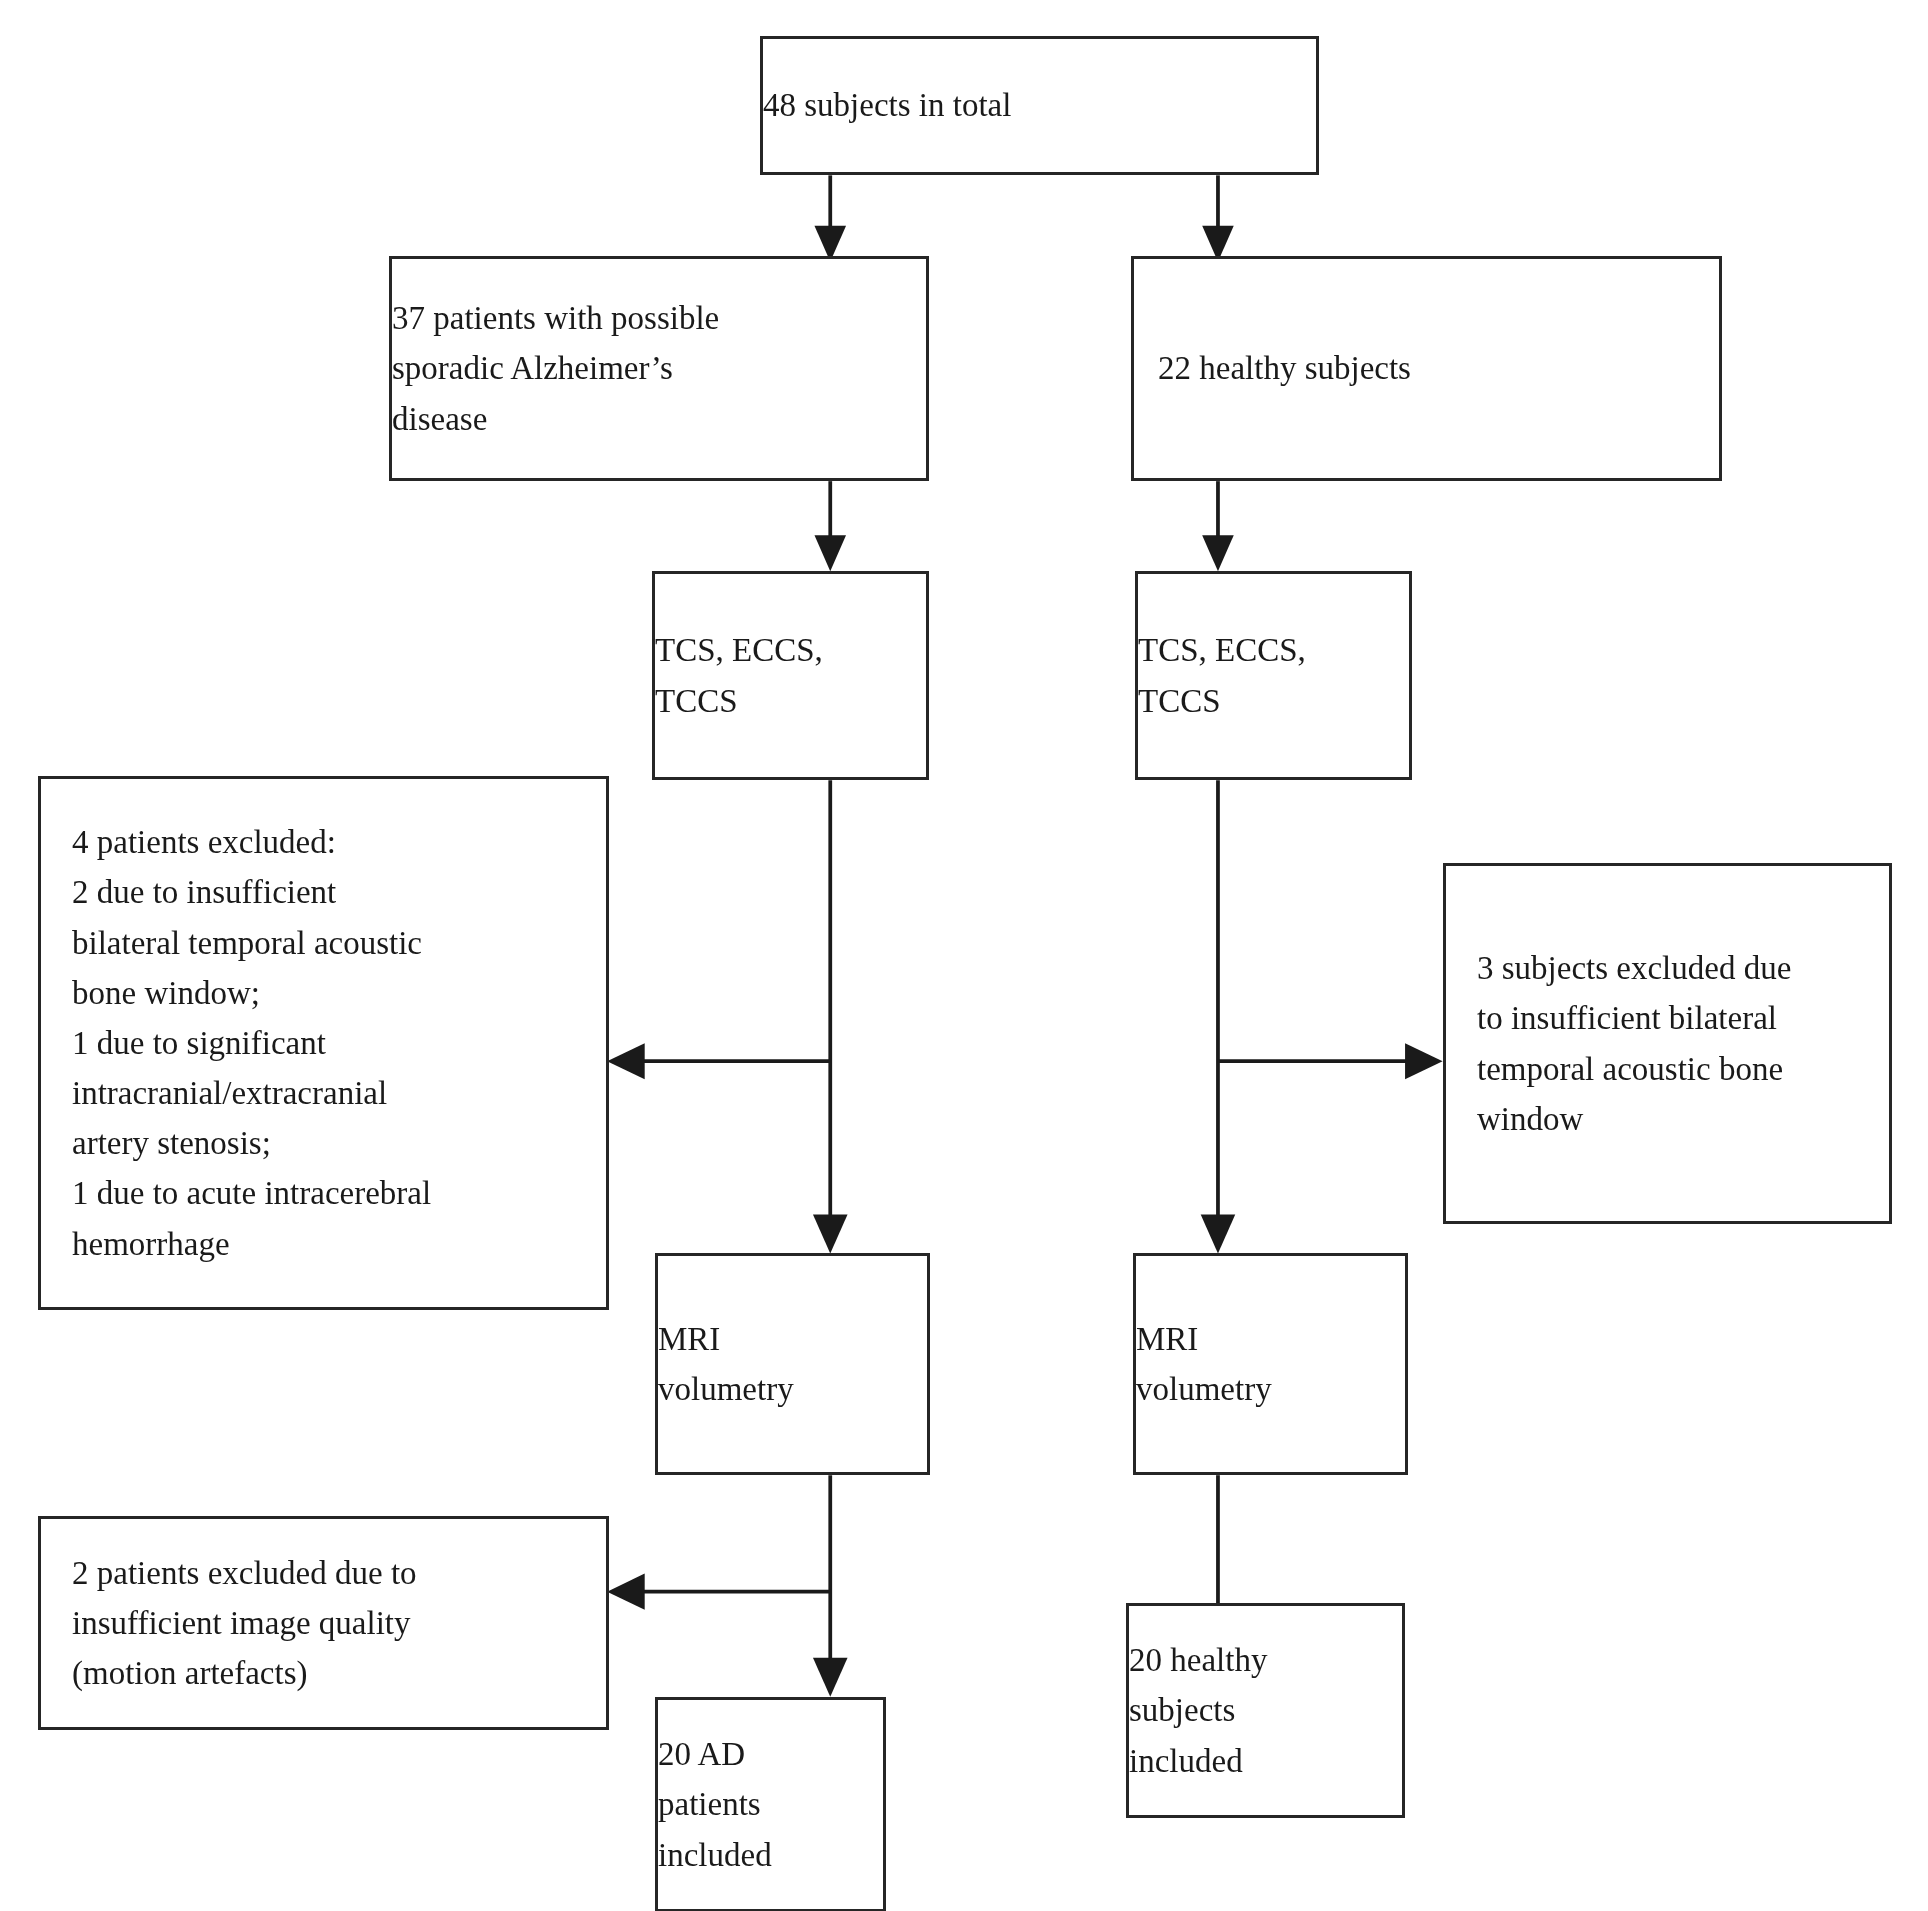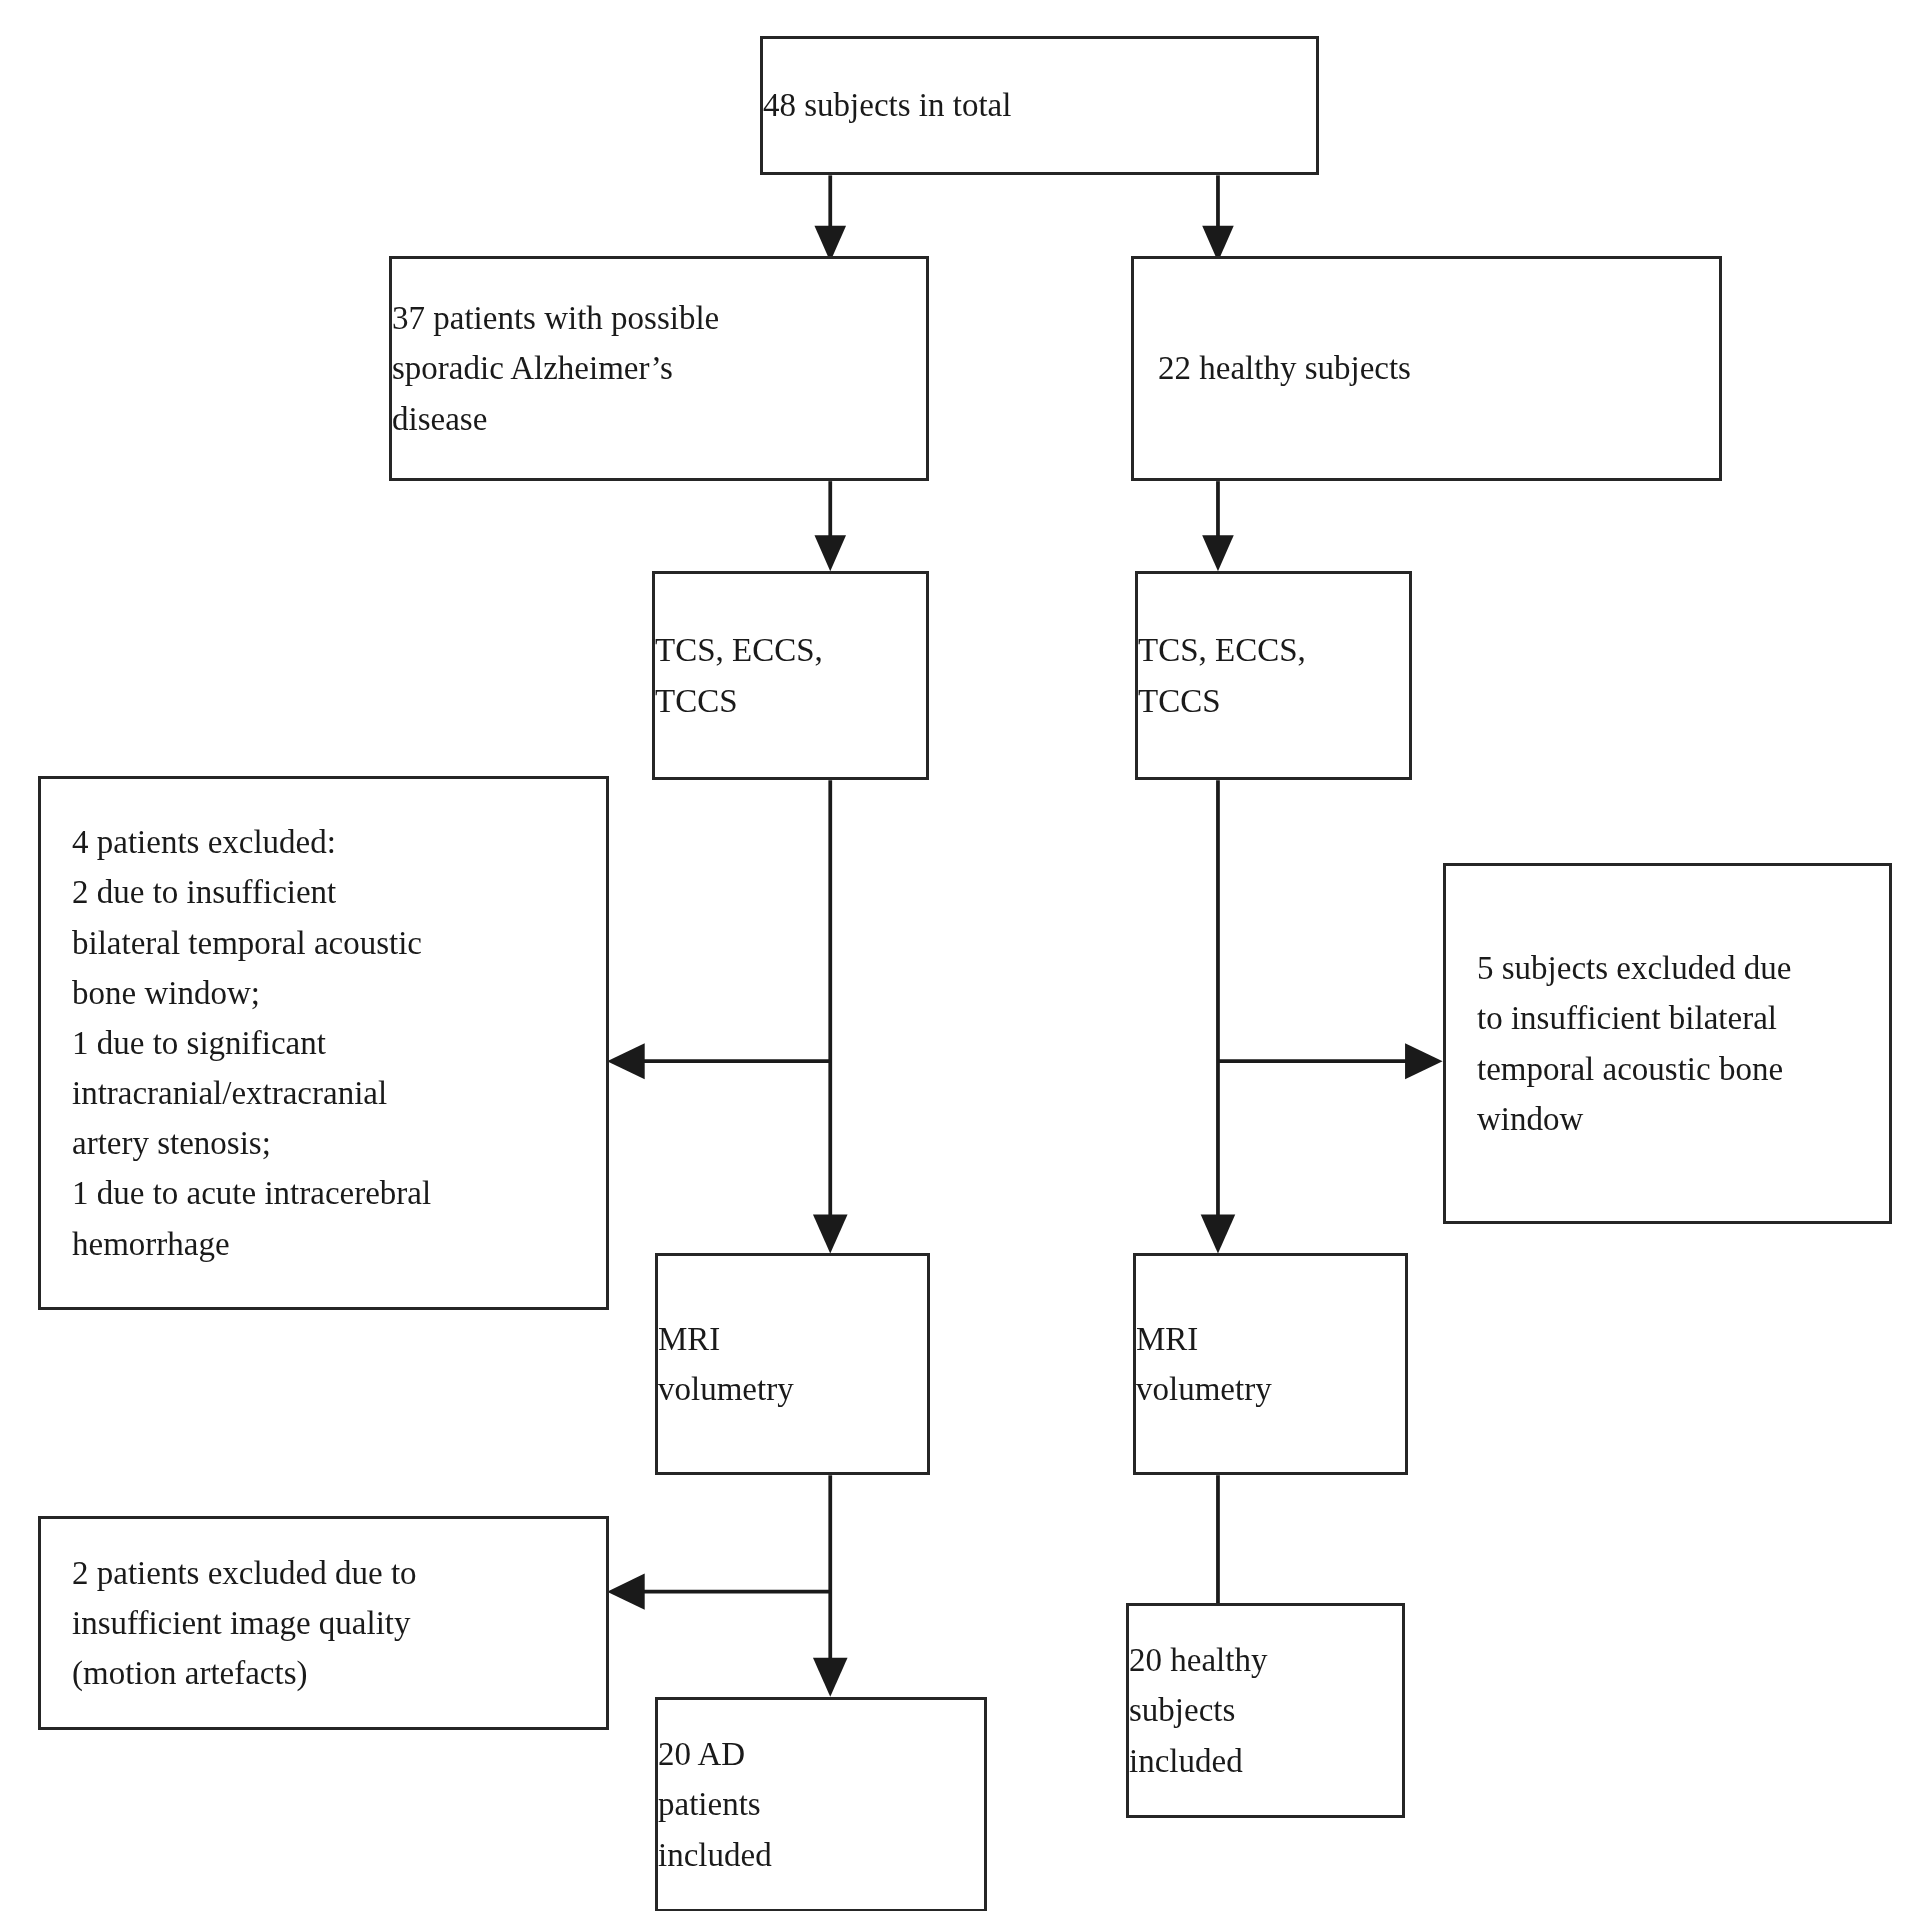--- a/index.html
+++ b/index.html
@@ -156,21 +156,21 @@
 bilateral temporal acoustic
 bone window;
 1 due to significant
 intracranial/extracranial
 artery stenosis;
 1 due to acute intracerebral
 hemorrhage</span>
   </div>
 
   <div class="node-box align-left" style="left:1443px; top:863px; width:449px; height:361px;">
-    <span class="node-text">5 subjects excluded due
+    <span class="node-text">3 subjects excluded due
 to insufficient bilateral
 temporal acoustic bone
 window</span>
   </div>
 
   <div class="node-box align-center" style="left:655px; top:1253px; width:275px; height:222px;">
     <span class="node-text">MRI
 volumetry</span>
   </div>
 
@@ -178,21 +178,21 @@
     <span class="node-text">MRI
 volumetry</span>
   </div>
 
   <div class="node-box align-left" style="left:38px; top:1516px; width:571px; height:214px;">
     <span class="node-text">2 patients excluded due to
 insufficient image quality
 (motion artefacts)</span>
   </div>
 
-  <div class="node-box align-center" style="left:655px; top:1697px; width:332px; height:215px;font-family:Liberation Serif, serif;">
+  <div class="node-box align-center" style="left:655px; top:1697px; width:231px; height:215px;font-family:Liberation Serif, serif;">
     <span class="node-text">20 AD
 patients
 included</span>
   </div>
 
   <div class="node-box align-center" style="left:1126px; top:1603px; width:279px; height:215px;">
     <span class="node-text">20 healthy
 subjects
 included</span>
   </div>

